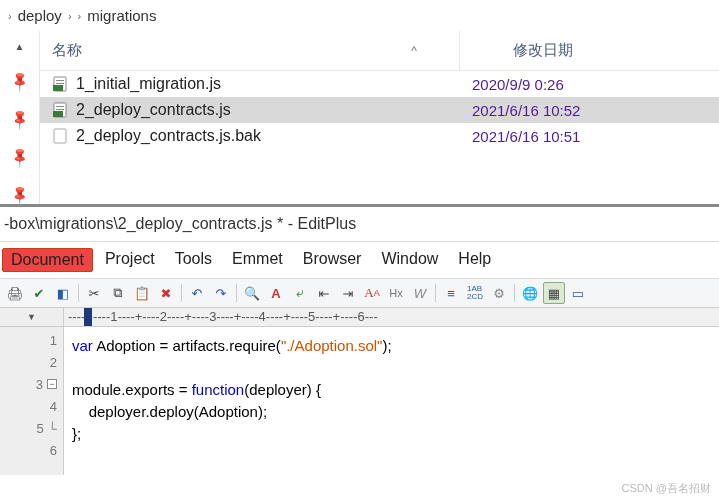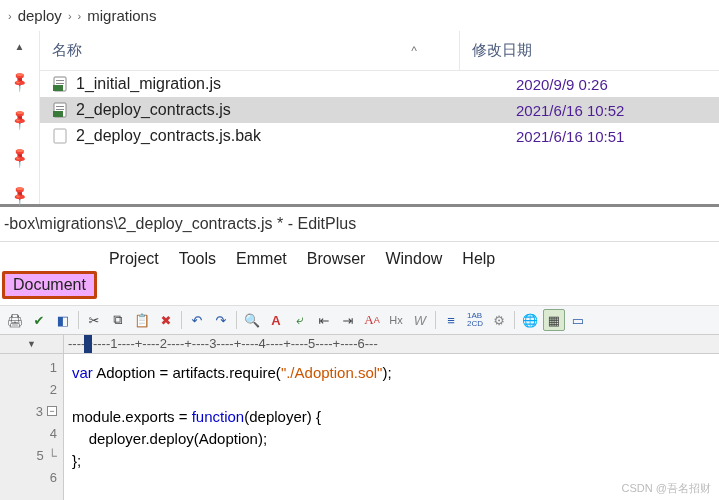--- a/index.html
+++ b/index.html
@@ -7,39 +7,39 @@
 
 
 .explorer { border-bottom: 3px solid #888; }
 .breadcrumb { padding: 7px 8px; display: flex; align-items: center; gap: 6px; color: #333; font-size: 15px; }
 .breadcrumb .chev { color: #666; font-size: 11px; }
 .file-area { display: flex; }
 .pin-col { width: 40px; display: flex; flex-direction: column; align-items: center; padding-top: 10px; gap: 22px; border-right: 1px solid #e8e8e8; }
 .pin-col .scroll-up { font-size: 10px; color: #555; }
 .pin-col .pin { color: #888; font-size: 14px; transform: rotate(-45deg); }
 .file-list { flex: 1; }
-.headers { display: flex; border-bottom: 1px solid #e8e8e8; }
+.headers { display: flex; border-bottom: 1px solid #e8e8e8; gap: 41px; }
 .headers .col { padding: 10px 12px; color: #4a5a7a; font-size: 15px; }
 .col-name { flex: 0 0 420px; display: flex; align-items: center; justify-content: space-between; border-right: 1px solid #e8e8e8; }
 .col-name .sort { color: #777; font-size: 12px; margin-right: 30px; }
 .col-date { flex: 1; }
-.file-row { display: flex; align-items: center; padding: 4px 0; gap: 44px; }
+.file-row { display: flex; align-items: center; padding: 4px 0; }
 .file-row .name-cell { flex: 0 0 420px; display: flex; align-items: center; gap: 8px; padding-left: 12px; font-size: 16px; color: #222; }
 .file-row .date-cell { flex: 1; padding-left: 12px; color: #4c1d95; font-size: 15px; }
 .file-row.selected { background: #d9d9d9; }
 .file-icon { width: 16px; height: 16px; display: inline-flex; align-items: center; justify-content: center; }
 .js-icon svg rect.page { fill: #fff; stroke: #888; }
 .blank-icon svg rect { fill: #fff; stroke: #aaa; }
 
 
 .editor { }
 .titlebar { background: #fff; padding: 8px 4px; font-size: 16px; color: #333; border-bottom: 1px solid #ddd; }
 .menubar { display: flex; gap: 4px; padding: 6px 2px; font-size: 16px; color: #222; }
 .menubar .menu-item { padding: 2px 8px; }
-.menubar .menu-item.active { background: #f0abfc; border: 3px solid #c2410c; border-radius: 2px; margin-top: 23px; }
+.menubar .menu-item.active { background: #ef4444; border: 1px solid #c2410c; border-radius: 2px; }
 .toolbar { display: flex; align-items: center; gap: 2px; padding: 3px 4px; background: #f5f6f8; border-top: 1px solid #ddd; border-bottom: 1px solid #ccc; }
 .tb-btn { width: 22px; height: 22px; display: flex; align-items: center; justify-content: center; border: 1px solid transparent; border-radius: 2px; font-size: 13px; color: #444; }
 .tb-sep { width: 1px; height: 18px; background: #ccc; margin: 0 2px; }
 .ruler-row { display: flex; background: #f0f0f0; border-bottom: 1px solid #ccc; }
 .ruler-gutter { width: 64px; border-right: 1px solid #ccc; height: 18px; background: #eee; display:flex; align-items:center; justify-content:center; }
 .ruler-gutter .caret { font-size: 9px; color: #555; }
 .ruler { flex: 1; font-family: "Consolas", monospace; font-size: 13px; color: #555; letter-spacing: 0; white-space: pre; padding-left: 4px; position: relative; height: 18px; line-height: 18px; }
 .ruler .marker { position: absolute; left: 20px; top: 0; width: 8px; height: 18px; background: #1a3a7a; }
 .code-area { display: flex; }
 .gutter { width: 64px; background: #eee; border-right: 1px solid #ccc; text-align: right; padding: 2px 0; }

